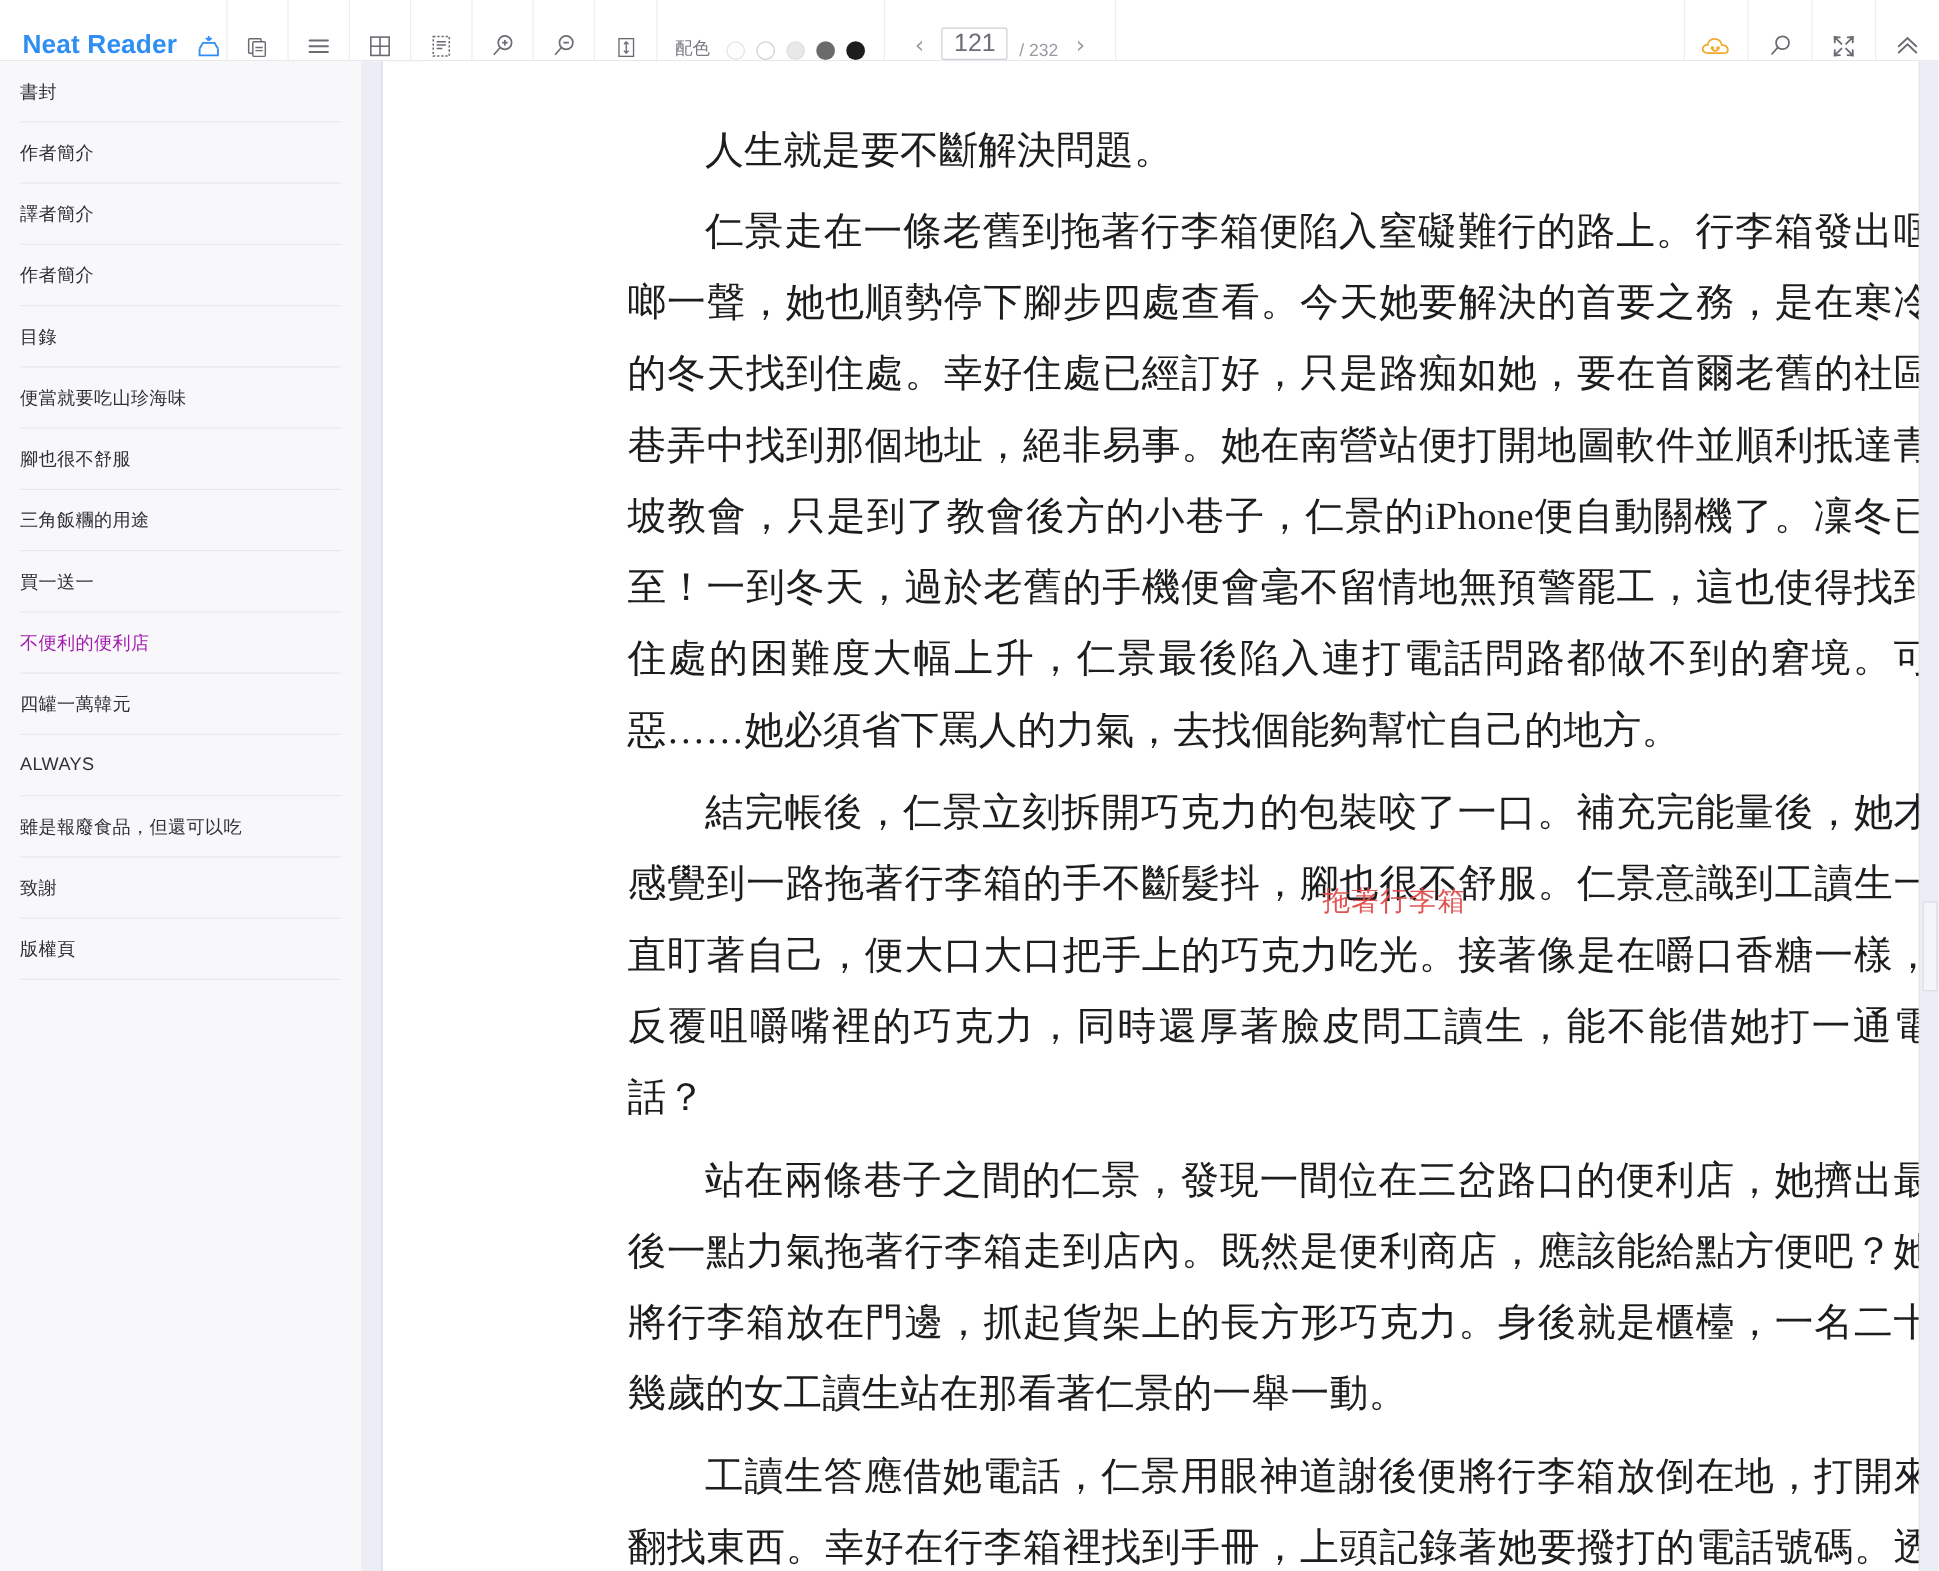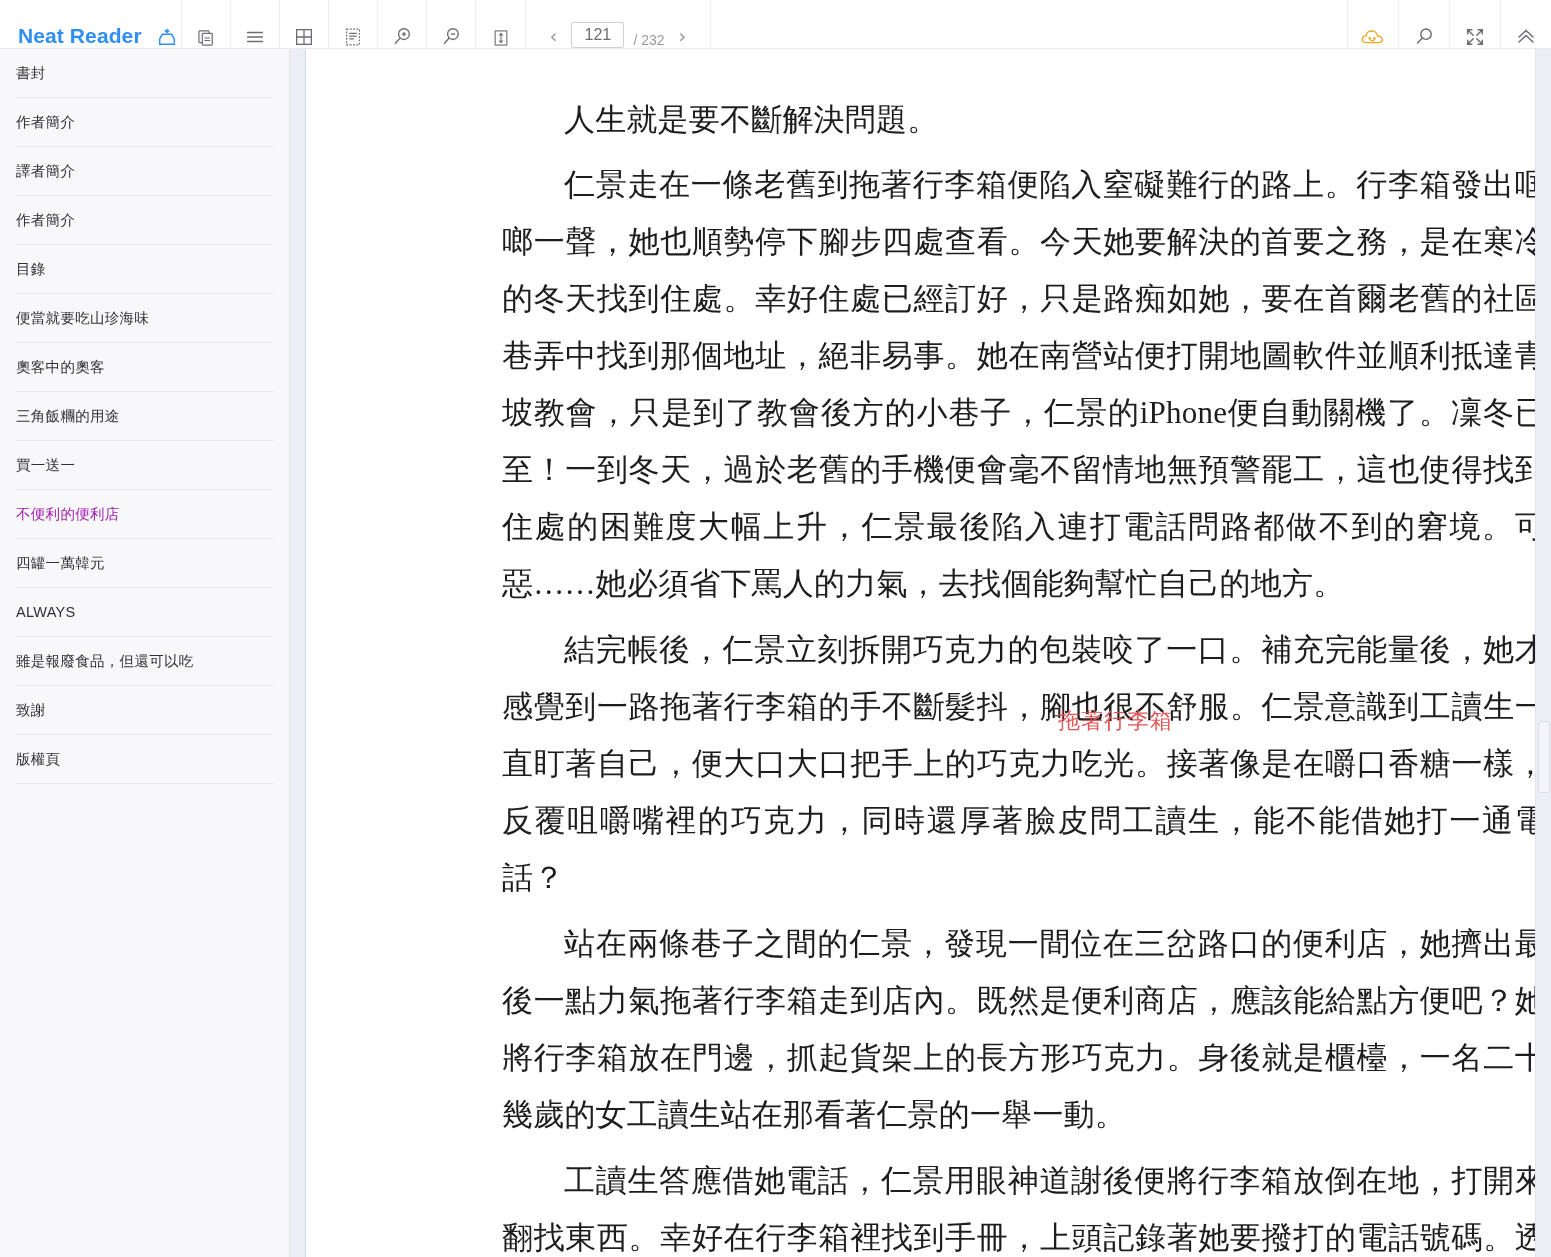--- a/index.html
+++ b/index.html
@@ -60,21 +60,21 @@
   .chev {
     color: #9a9aa2; font-size: 19px; line-height: 1;
     padding: 2px 5px; cursor: pointer;
     font-family: "DejaVu Sans", sans-serif;
   }
   .page-input {
     width: 53px; height: 26px;
     border: 1px solid #cfcfd6;
     border-radius: 2px;
     text-align: center;
-    font-size: 16px; color: #6d6d75;
+    font-size: 20px; color: #6d6d75;
     font-family: "Liberation Sans", sans-serif;
     background: #fff; outline: none;
   }
   .page-total { font-size: 14px; color: #9a9aa2; white-space: nowrap; }
 
   .tb-spacer { flex: 1 1 auto; }
   .tb-right { display: flex; align-items: stretch; }
   .tb-right .tb-cell { border-right: none; border-left: 1px solid #eeeef2; width: 51px; }
 
   
@@ -238,20 +238,28 @@
 
   <div class="tb-cell icon-btn wide">
     <span>
       <svg width="20" height="20" viewBox="0 0 24 24" fill="none" stroke="#6b6b73" stroke-width="1.3">
         <rect x="5" y="3.5" width="14" height="17"></rect>
         <path d="M12 7 V17 M12 6.4 L9.8 9 M12 6.4 L14.2 9 M12 17.6 L9.8 15 M12 17.6 L14.2 15"></path>
       </svg>
     </span>
   </div>
 
+  <div class="tb-cell color-cell">
+    <span class="color-label">配色</span>
+    <span class="swatch" style="background:#fdfdfd;border:1px solid #e4e4e8;"></span>
+    <span class="swatch" style="background:#ffffff;border:1px solid #cfcfd6;"></span>
+    <span class="swatch" style="background:#e8e8e8;border:1px solid #dedede;"></span>
+    <span class="swatch" style="background:#6b6b6b;"></span>
+    <span class="swatch" style="background:#1d1d1d;"></span>
+  </div>
 
   <div class="tb-cell pager-cell">
     <span class="chev">‹</span>
     <input class="page-input" type="text" value="121" style="">
     <span class="page-total">/ 232</span>
     <span class="chev">›</span>
   </div>
 
   <div class="tb-spacer"></div>
 
@@ -309,21 +317,21 @@
     <div class="toc-item">
         <span>作者簡介</span>
       </div>
     <div class="toc-item">
         <span>目錄</span>
       </div>
     <div class="toc-item">
         <span>便當就要吃山珍海味</span>
       </div>
     <div class="toc-item">
-        <span>奧客中的奧客</span>
+        <span>腳也很不舒服</span>
       </div>
     <div class="toc-item">
         <span>三角飯糰的用途</span>
       </div>
     <div class="toc-item">
         <span>買一送一</span>
       </div>
     <div class="toc-item active">
         <span>不便利的便利店</span>
       </div>

